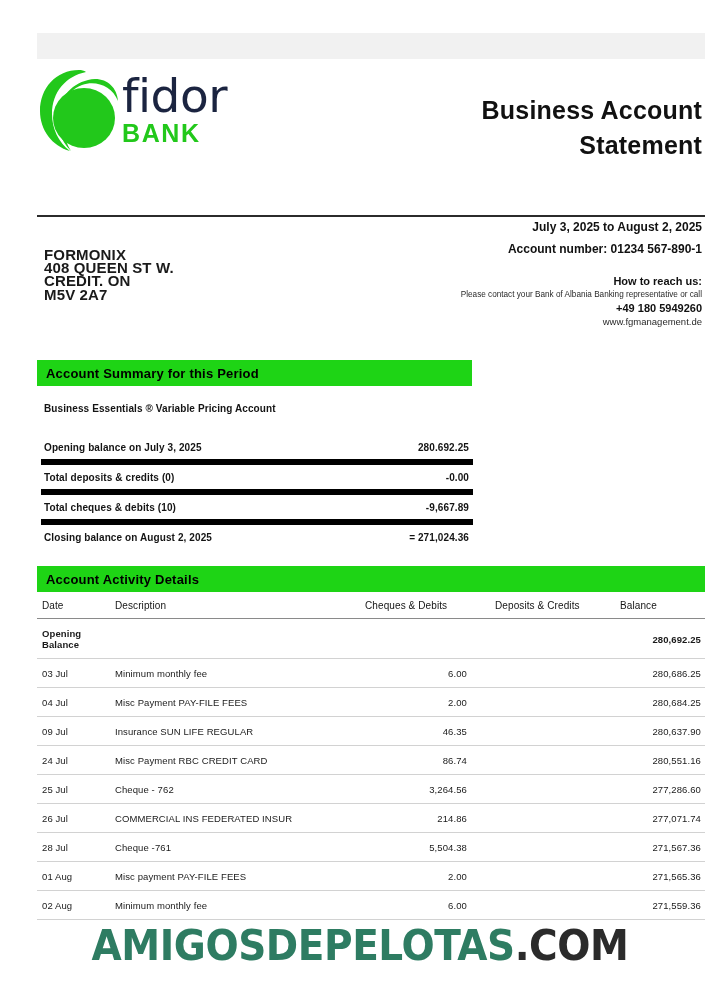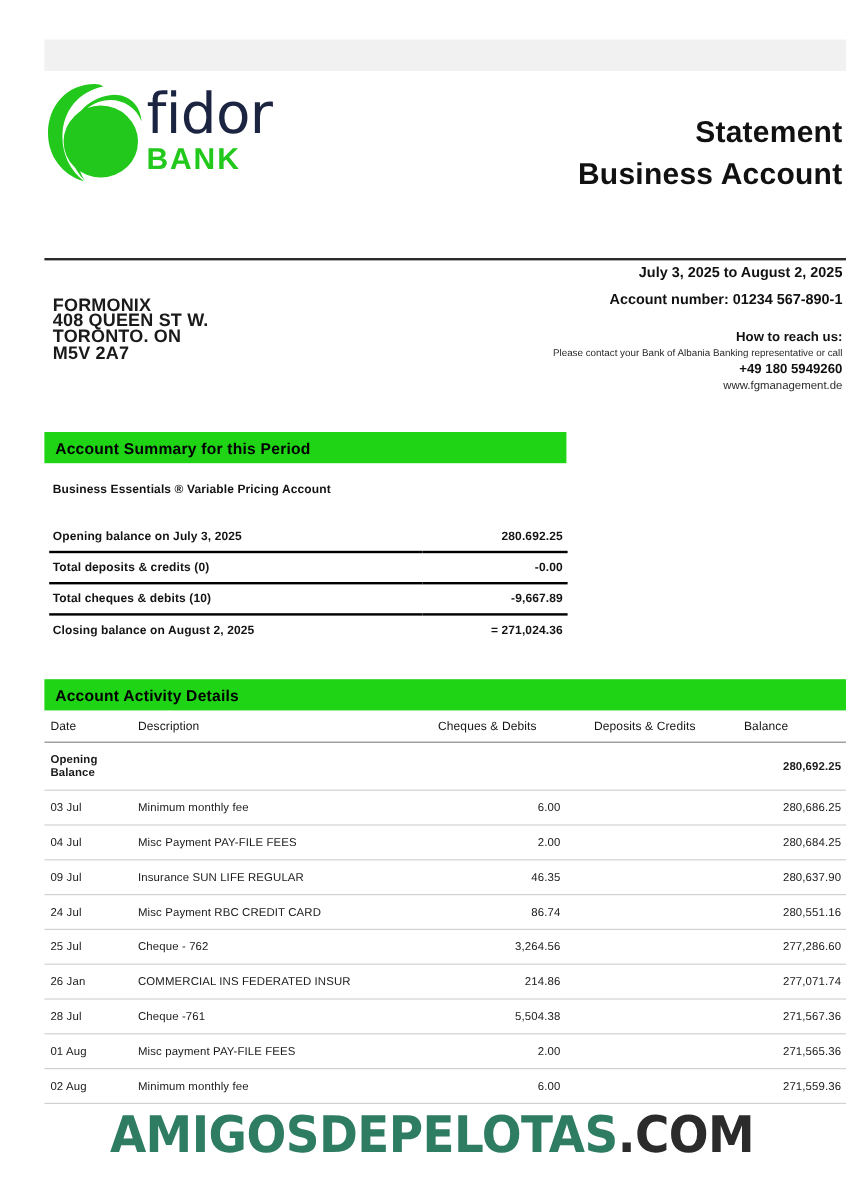--- a/index.html
+++ b/index.html
@@ -80,21 +80,21 @@
   .sum-sub {
     position: absolute; left: 44px; top: 403px;
     font-size: 10px; font-weight: 700; color: #141414; letter-spacing: 0.1px;
   }
   .sum-table {
     position: absolute; left: 41px; top: 435px; width: 432px;
     border-collapse: collapse;
   }
   .sum-table td {
     font-size: 10px; font-weight: 700; color: #141414;
-    padding: 7px 0 6px 3px; border-bottom: 2px solid #000000;
+    padding: 7px 0 6px 3px; border-bottom: 6px solid #000000;
     letter-spacing: 0.1px;
   }
   .sum-table td.val { text-align: right; padding-right: 4px; }
   .sum-table tr.last td { border-bottom: none; border-top: 1px solid #7d7d7d; }
   .sum-table tr.first td { border-top: none; }
 
   
   .act-table {
     position: absolute; left: 37px; top: 596px; width: 668px;
     border-collapse: collapse; table-layout: fixed;
@@ -143,30 +143,30 @@
       <path d="M33 83 C22 72 18 58 20 45 C23 26 38 12 57 11 C70 11 79 20 80 33 C74 18 58 12 44 17 C28 23 20 40 24 58 C26 68 29 77 33 83 Z" fill="#22c81b"></path>
       <ellipse cx="46" cy="50" rx="31" ry="30" fill="#22c81b"></ellipse>
     </svg>
     <div class="logo-text">
       <div class="logo-fidor">fidor</div>
       <div class="logo-bank">BANK</div>
     </div>
   </div>
 
   <div class="doc-title">
+    <div>Business Account</div>
     <div>Statement</div>
-    <div>Business Account</div>
   </div>
 
   <div class="hrule"></div>
 
   <div class="addr">
     <div>FORMONIX</div>
     <div>408 QUEEN ST W.</div>
-    <div>TORONTO. ON</div>
+    <div>CREDIT. ON</div>
     <div>M5V 2A7</div>
   </div>
 
   <div class="meta">
     <div class="meta-period">July 3, 2025 to August 2, 2025</div>
     <div class="meta-acct">Account number: 01234 567-890-1</div>
     <div class="meta-reach">How to reach us:</div>
     <div class="meta-small">Please contact your Bank of Albania Banking representative or call</div>
     <div class="meta-phone">+49 180 5949260</div>
     <div class="meta-web">www.fgmanagement.de</div>
@@ -249,21 +249,21 @@
           <td class="c-bal">280,551.16</td>
         </tr>
         <tr>
           <td class="c-date">25 Jul</td>
           <td class="c-desc">Cheque - 762</td>
           <td class="c-deb">3,264.56</td>
           <td class="c-cred"></td>
           <td class="c-bal">277,286.60</td>
         </tr>
         <tr>
-          <td class="c-date">26 Jan</td>
+          <td class="c-date">26 Jul</td>
           <td class="c-desc">COMMERCIAL INS FEDERATED INSUR</td>
           <td class="c-deb">214.86</td>
           <td class="c-cred"></td>
           <td class="c-bal">277,071.74</td>
         </tr>
         <tr>
           <td class="c-date">28 Jul</td>
           <td class="c-desc">Cheque -761</td>
           <td class="c-deb">5,504.38</td>
           <td class="c-cred"></td>

